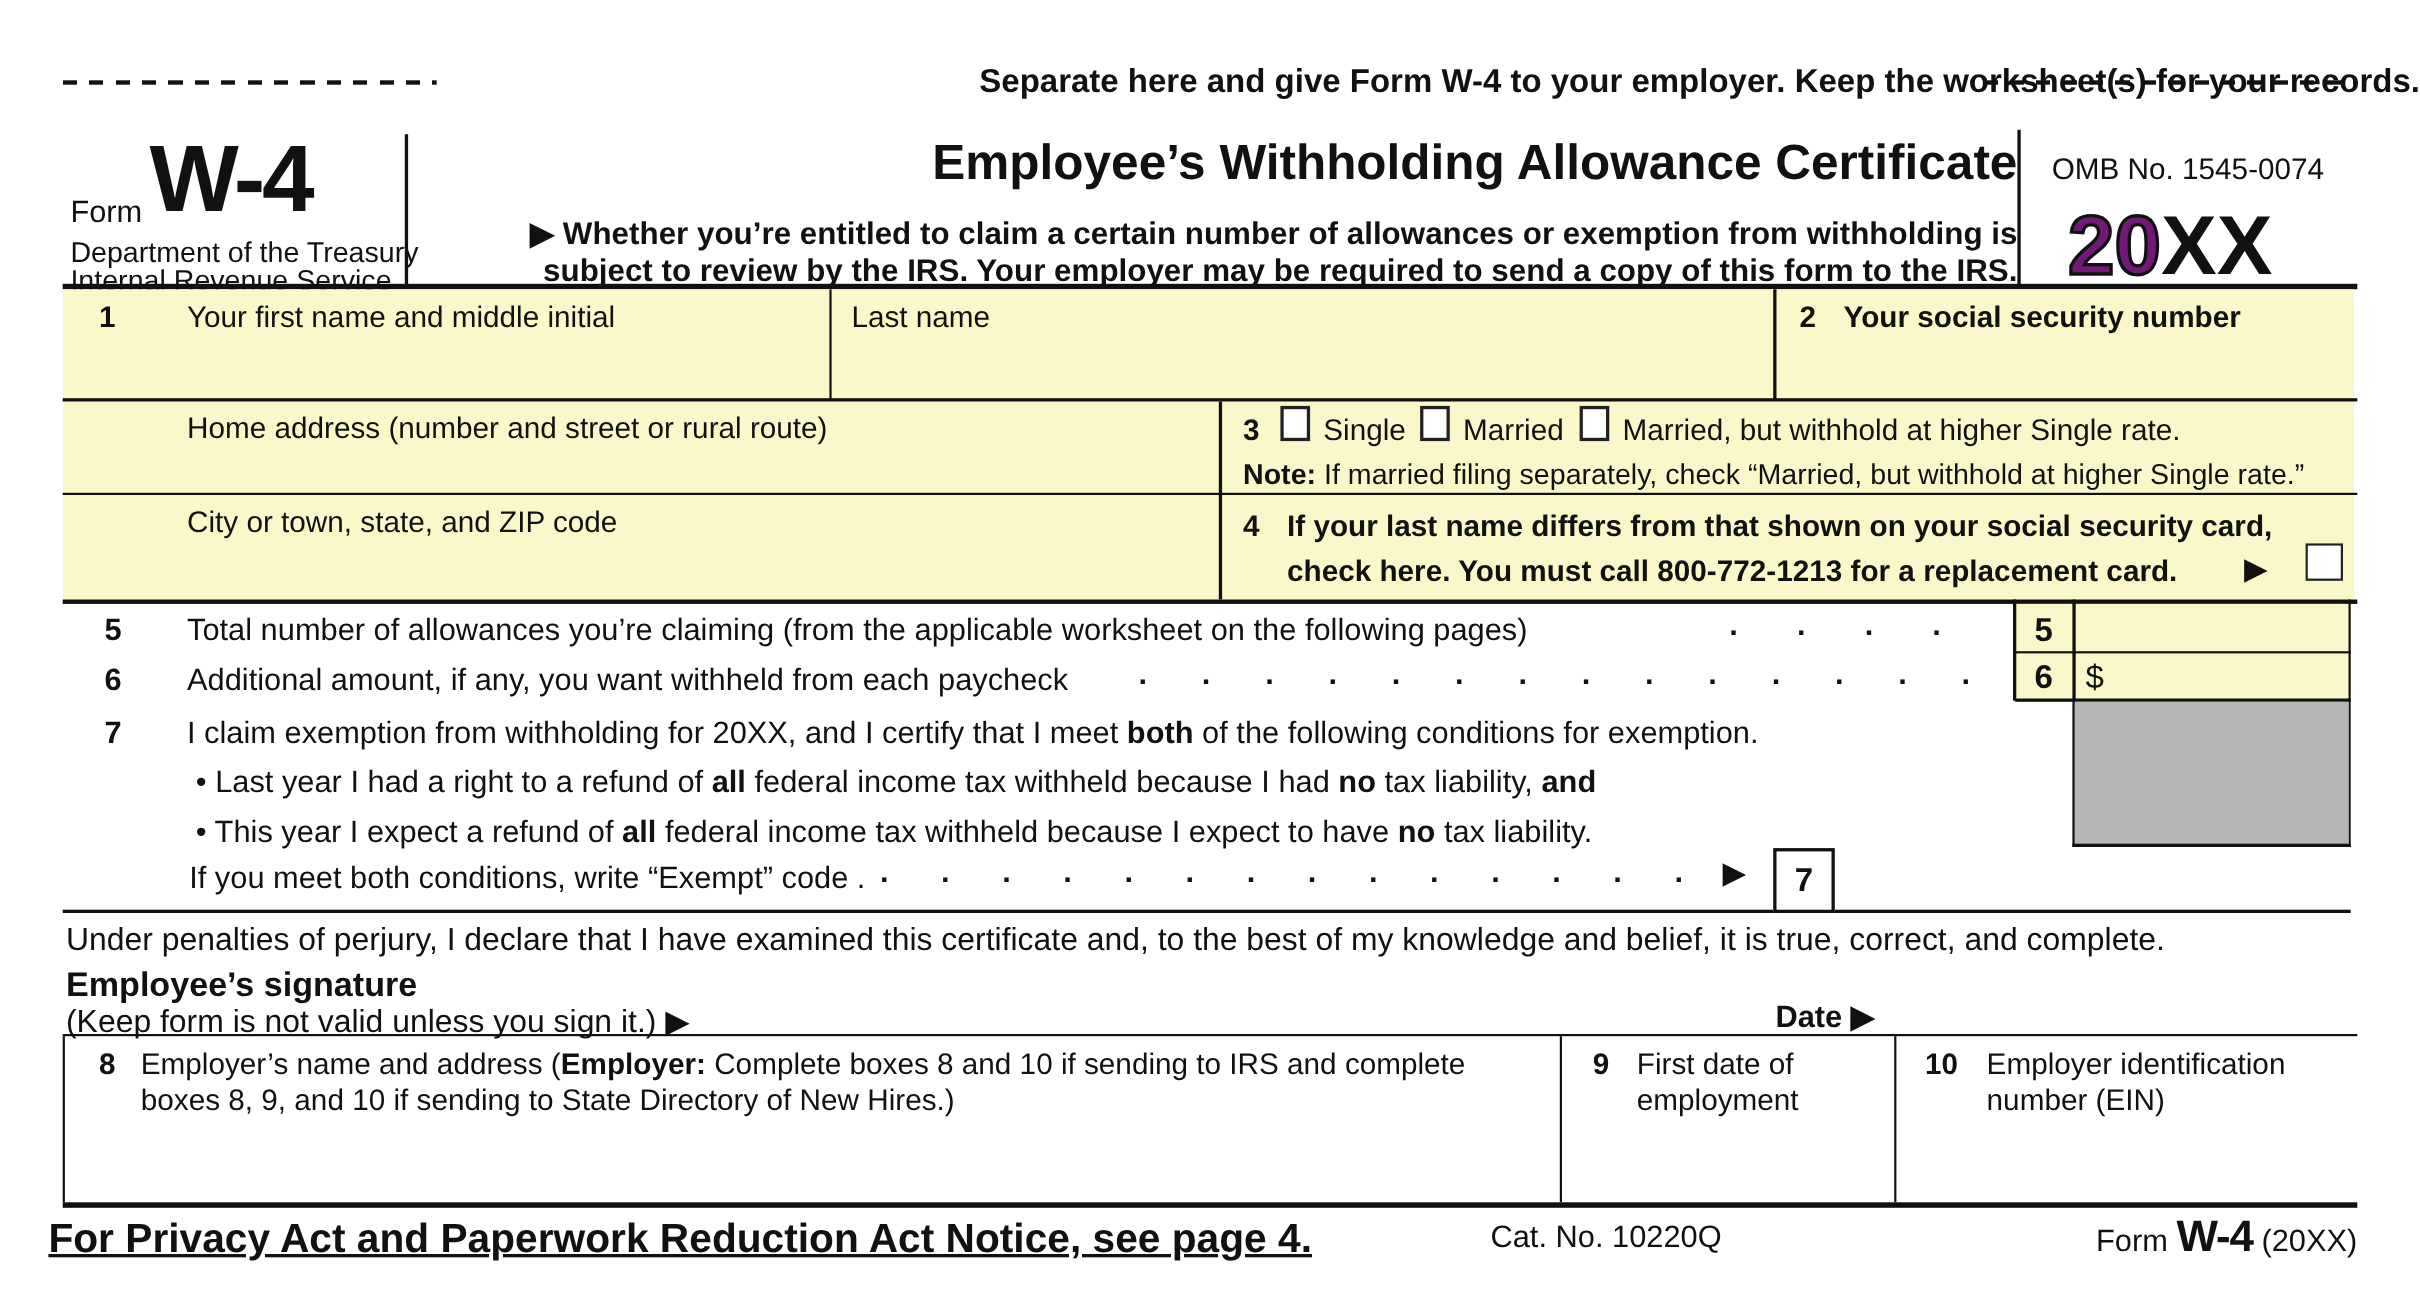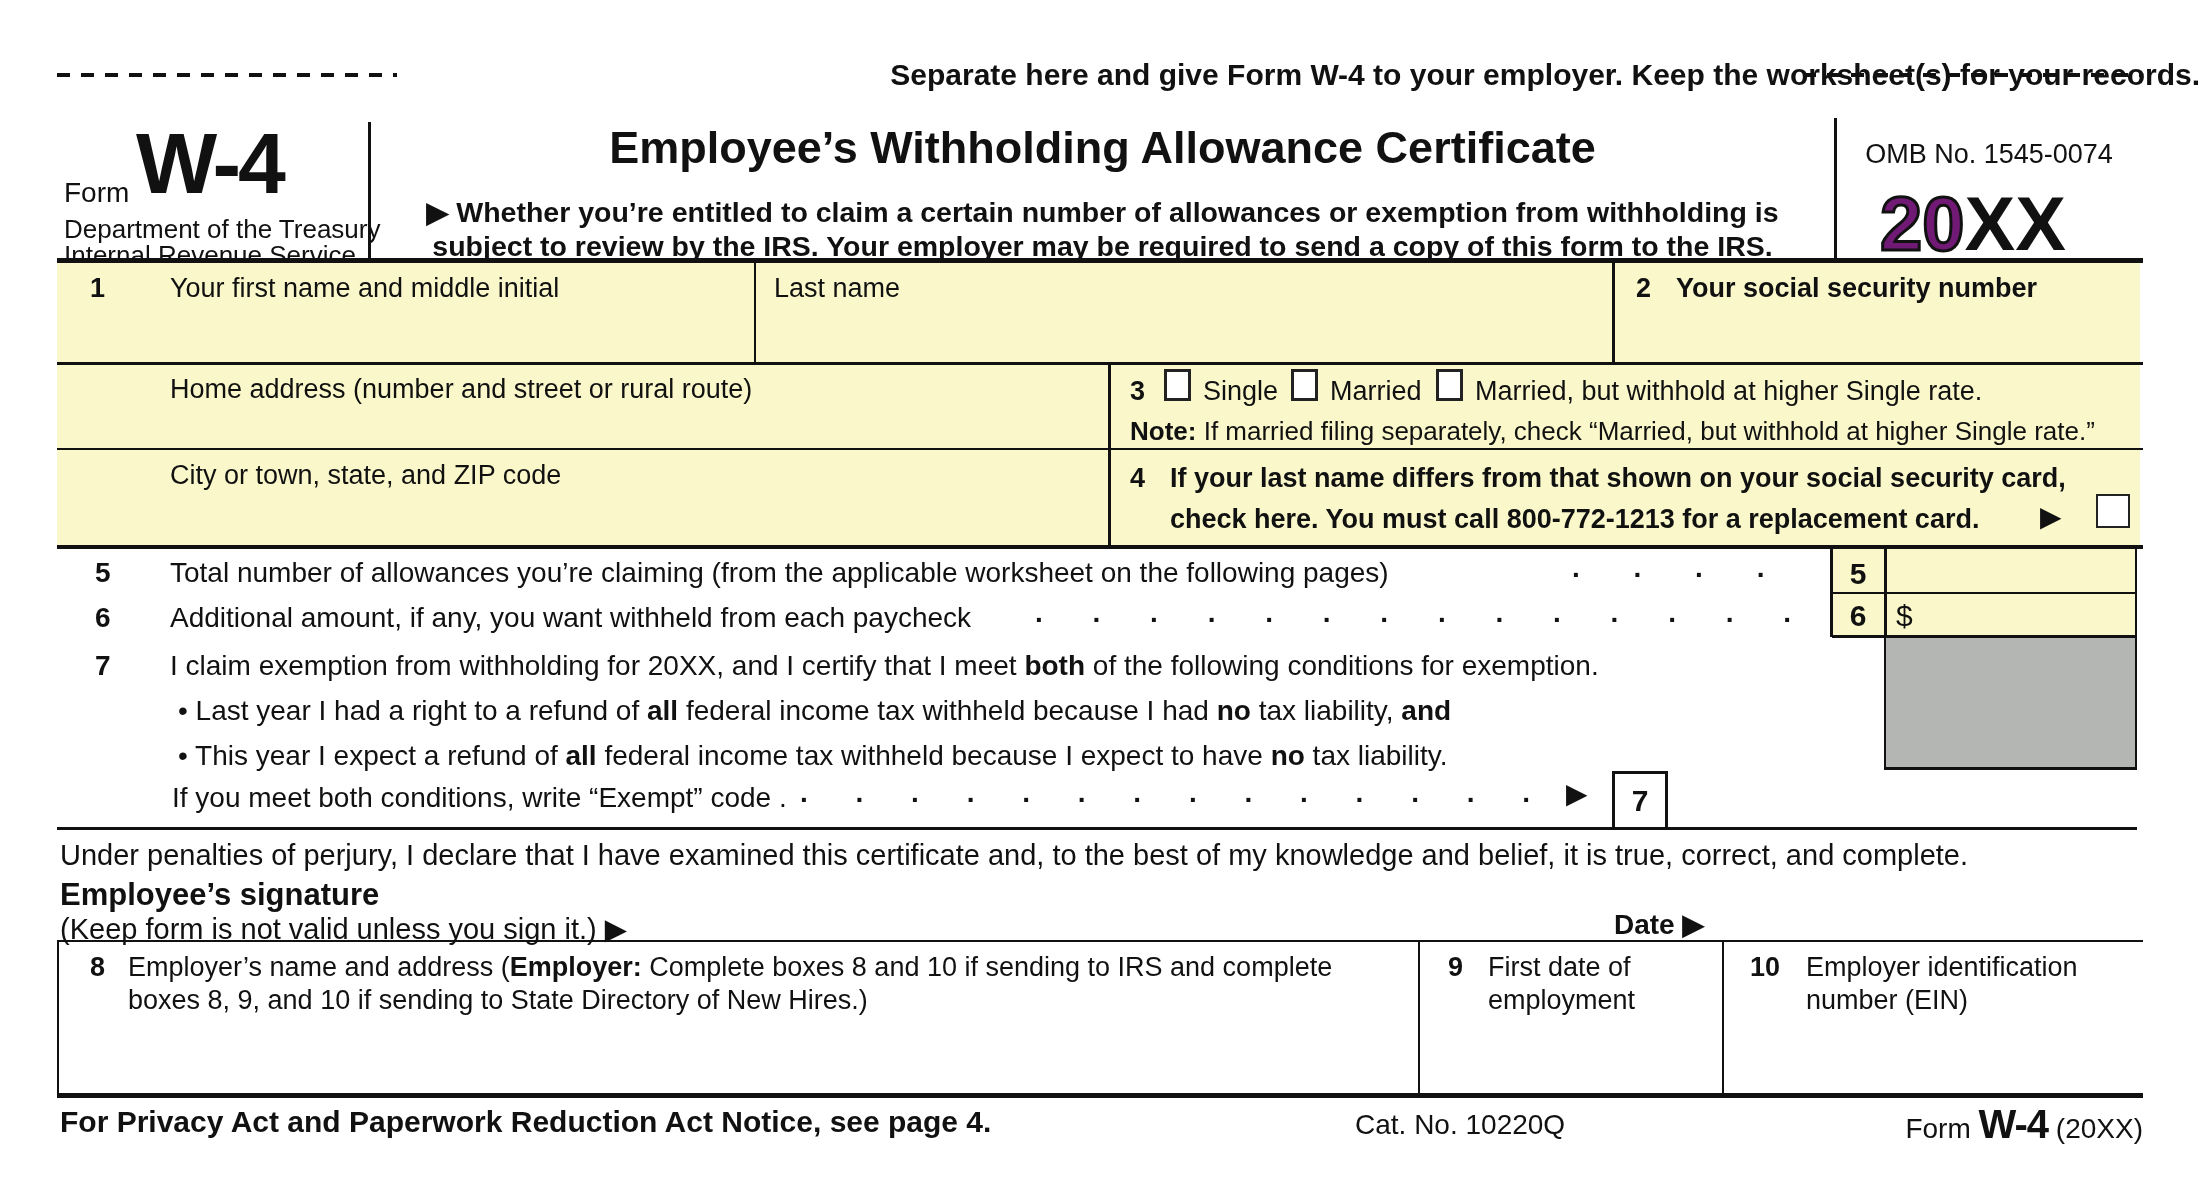--- a/index.html
+++ b/index.html
@@ -11,21 +11,21 @@
   .b   { font-weight:bold; }
   .rule { position:absolute; background:#111; }
   .vline { position:absolute; background:#111; }
   .yellow { position:absolute; background:#faf8ca; }
   .grayblock { position:absolute; background:#b4b6b3; }
   .dash { position:absolute; height:4px;
           background:repeating-linear-gradient(90deg,#111 0 13px,transparent 13px 24px); }
   .cb { position:absolute; background:#fff; border:3px solid #222; }
   .dots { position:absolute; font-size:28px; font-weight:bold; word-spacing:46px; letter-spacing:0; }
   .seplabel { position:absolute; width:100%; text-align:center; font-weight:bold; font-size:30px; }
-  .title { position:absolute; text-align:center; font-weight:bold; }
+  .title { position:absolute; text-align:right; font-weight:bold; }
   .outline20 { color:#701a75; -webkit-text-stroke:3px #111; }
   .solidXX { color:#111; }
   .num { font-weight:bold; }
   .field { position:absolute; }
 </style>
 </head>
 <body>
 
 <div id="page">
 
@@ -165,19 +165,19 @@
   <div class="t" style="left:1488px; top:984px;">employment</div>
   <div class="field" style="left:1424px; top:1020px; width:294px; height:70px;"></div>
 
   <div class="t b" style="left:1750px; top:951px;">10</div>
   <div class="t" style="left:1806px; top:951px;">Employer identification</div>
   <div class="t" style="left:1806px; top:984px;">number (EIN)</div>
   <div class="field" style="left:1728px; top:1020px; width:407px; height:70px;"></div>
 
   <div class="rule" style="left:57px; top:1093px; width:2086px; height:5px;"></div>
 
-  <div class="t b" style="left:60px; top:1104px; font-size:30px;">For Privacy Act and Paperwork Reduction Act Notice, see page 4.</div>
+  <div class="t b" style="left:44px; top:1104px; font-size:37px;text-decoration:underline;">For Privacy Act and Paperwork Reduction Act Notice, see page 4.</div>
   <div class="t" style="left:1355px; top:1108px; font-size:28px;">Cat. No. 10220Q</div>
   <div class="t" style="left:1900px; top:1100px; width:243px; text-align:right; font-size:28px;">
     <span>Form </span><span style="font-size:40px; font-weight:900; letter-spacing:-1px;">W-4</span><span> (20XX)</span>
   </div>
 
 </div>
 
 </body></html>

